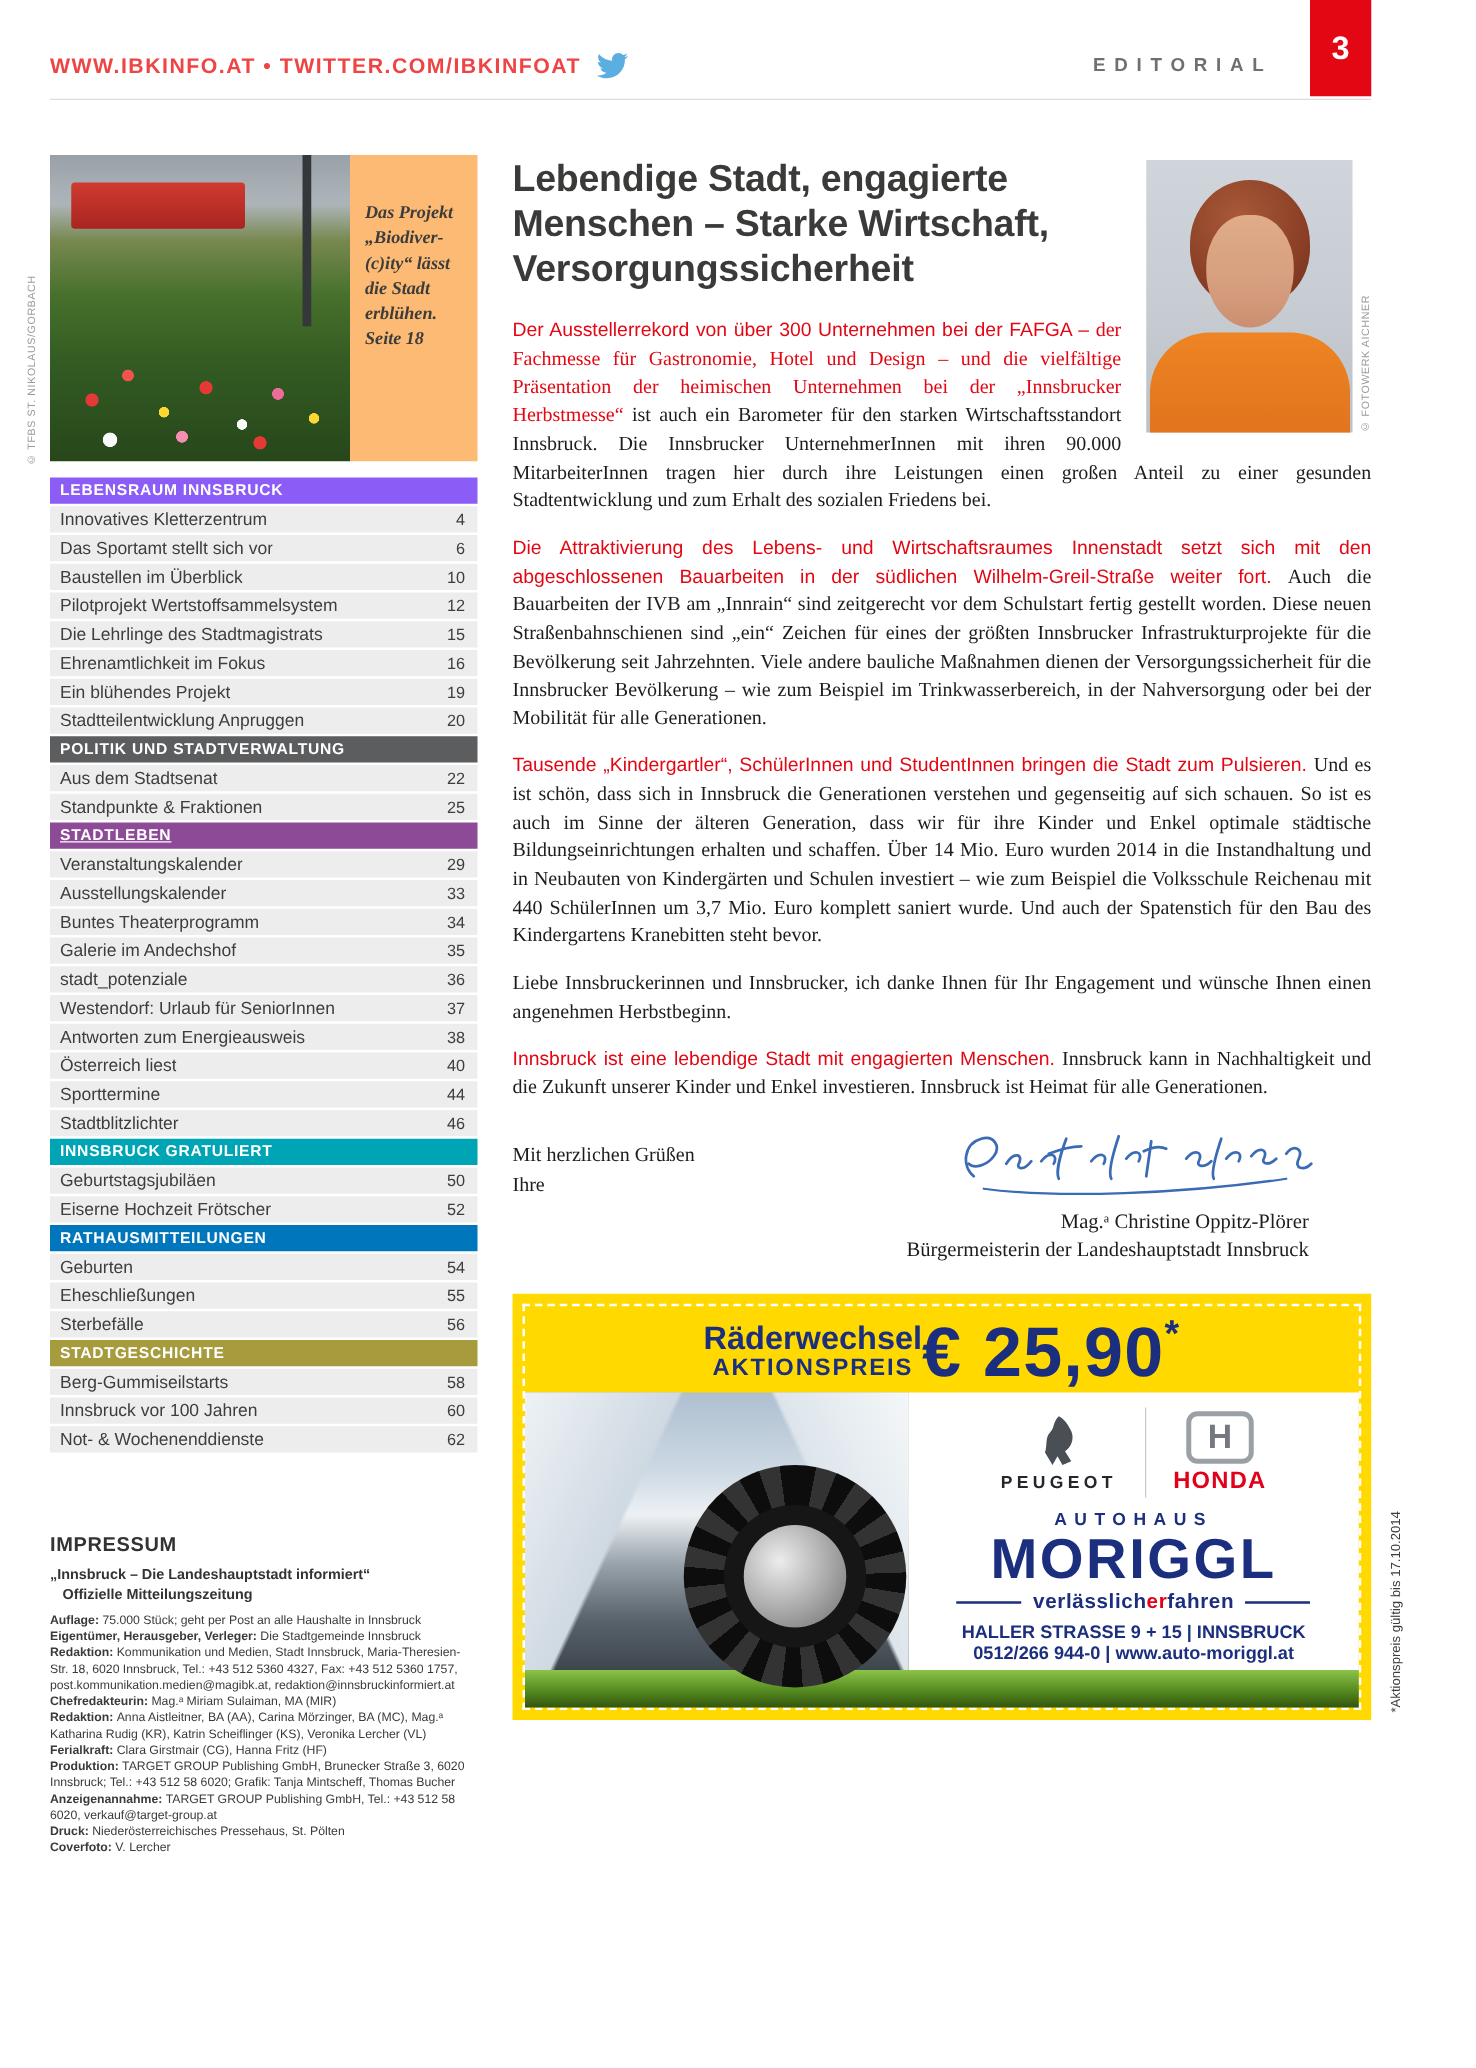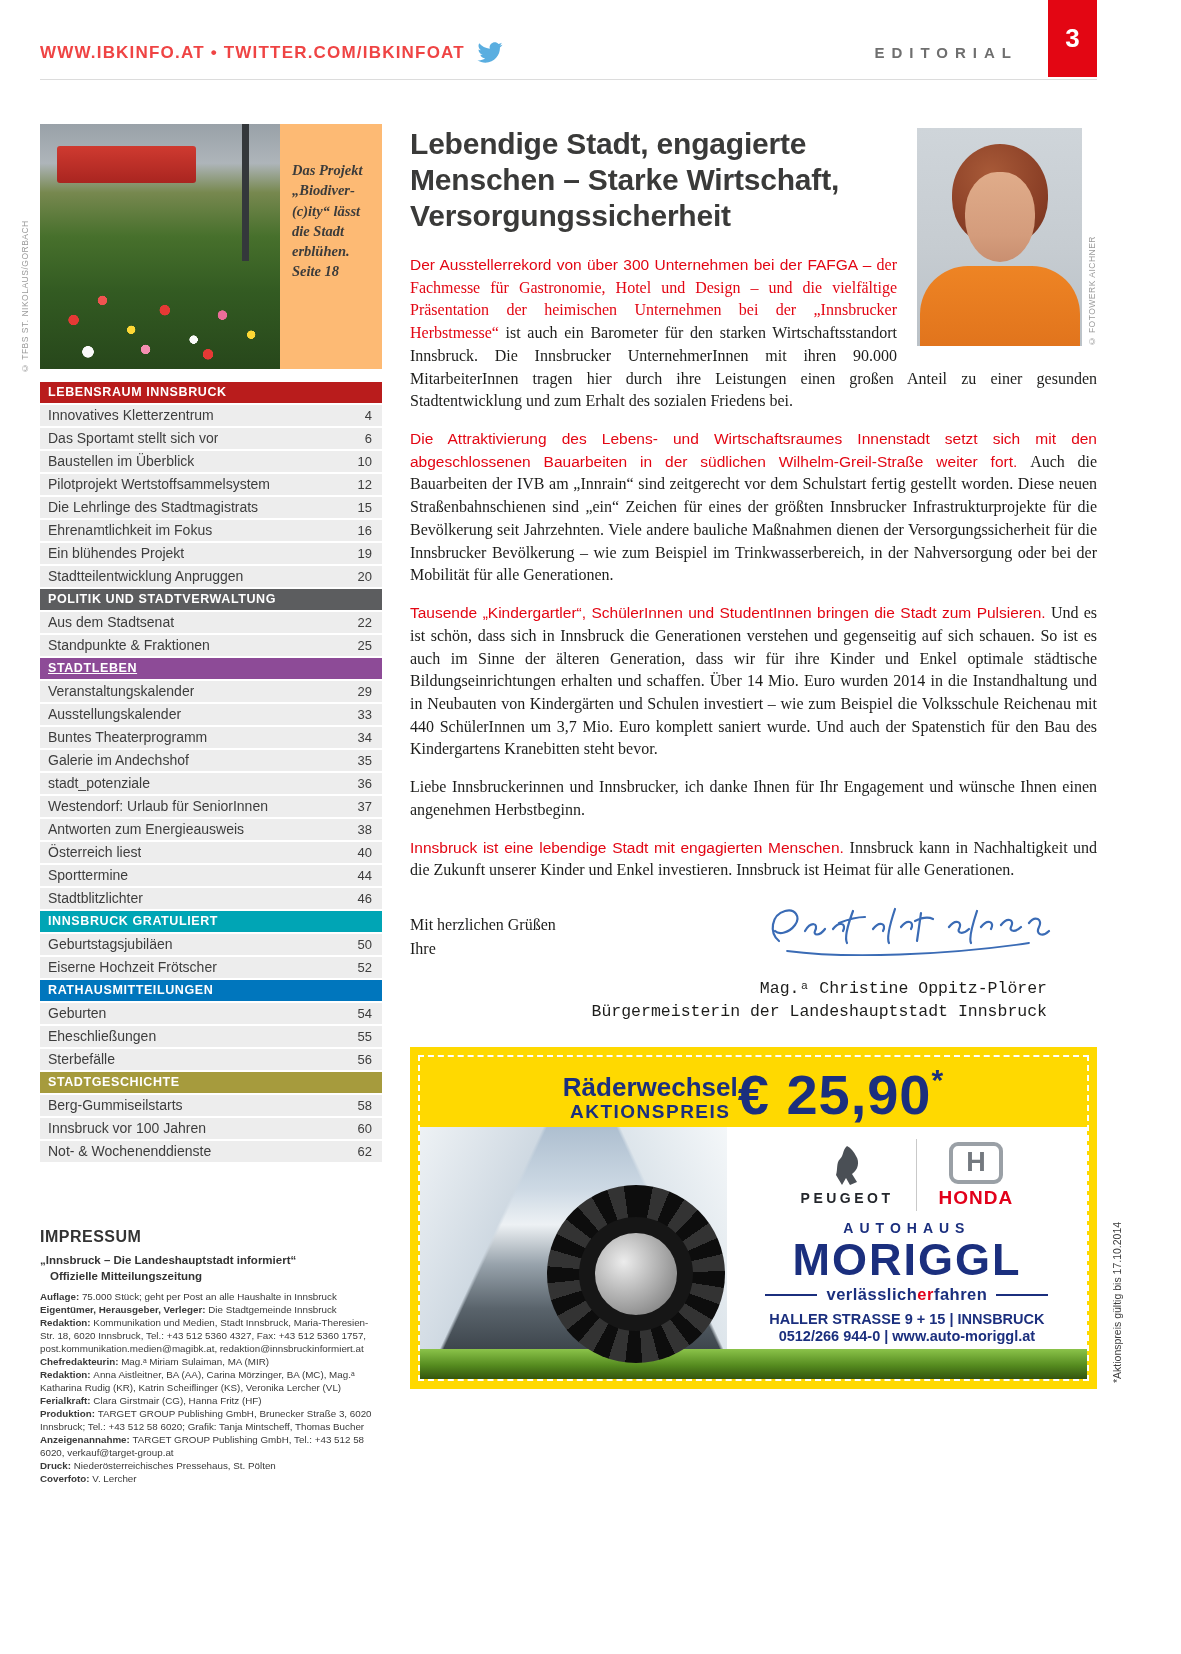--- a/index.html
+++ b/index.html
@@ -84,27 +84,27 @@
       margin:2px 0 20px 0; max-width:505px; }
 
   .body-p { font-family:"Liberation Serif","DejaVu Serif",serif; font-size:16px; line-height:1.42;
       color:#1d1d1b; text-align:justify; margin-bottom:15px; }
   .lead-red { font-family:"Liberation Sans","DejaVu Sans",sans-serif; color:#e30613; font-size:15.5px; }
   .lead-red-serif { color:#e30613; }
 
   .sig-row { display:flex; justify-content:space-between; align-items:flex-end; margin-top:6px; }
   .greeting { font-family:"Liberation Serif","DejaVu Serif",serif; font-size:16px; line-height:1.5; color:#1d1d1b; }
   .signature-svg { width:300px; height:64px; margin-right:40px; }
-  .author { text-align:right; padding-right:50px; margin-top:16px;
-      font-family:Liberation Mono, monospace; font-size:16.5px; line-height:1.4; color:#1d1d1b; }
+  .author { text-align:right; padding-right:50px; margin-top:4px;
+      font-family:Liberation Serif, serif; font-size:16.5px; line-height:1.4; color:#1d1d1b; }
 
   
   .ad { position:relative; margin-top:24px; background:#ffd900; padding:8px; }
   .ad-inner { border:2px dashed #ffffff; }
-  .ad-top { display:flex; align-items:flex-end; justify-content:center; padding:8px 0 4px; }
+  .ad-top { display:flex; align-items:center; justify-content:center; padding:8px 0 4px; }
   .ad-product { font-size:26px; font-weight:bold; color:#1b2f7e; text-align:center; line-height:1.05; }
   .ad-promo { font-size:19px; font-weight:bold; color:#1b2f7e; letter-spacing:1.5px; text-align:center; }
   .ad-price { font-size:56px; font-weight:bold; color:#1b2f7e; letter-spacing:1px; line-height:1; }
   .ad-star { font-size:30px; vertical-align:24px; font-weight:bold; }
   .ad-mid { display:flex; position:relative; }
   .ad-photo { width:46%; height:222px; position:relative;
       background:
         linear-gradient(115deg,#eef2f5 0%,#cfd9e2 30%,rgba(0,0,0,0) 31%),
         linear-gradient(245deg,#f4f7f9 0%,#dde5eb 26%,rgba(0,0,0,0) 27%),
         linear-gradient(180deg,#aebfd0 0%,#cdd9e4 28%,#edf1f4 44%,#97a2ab 62%,#59636b 82%,#3e464d 100%); }
@@ -159,21 +159,21 @@
 
   <div class="content">
 
     <aside class="left-col">
       <div class="photo-row">
         <div class="flowers-photo"></div>
         <div class="caption-box">Das Projekt „Biodiver-(c)ity“ lässt die Stadt erblühen. Seite 18</div>
       </div>
 
       <nav class="toc" id="toc">
-          <div class="toc-header" style="background: #b91c1c;">LEBENSRAUM INNSBRUCK</div>
+          <div class="toc-header" style="background: #8b5cf6;">LEBENSRAUM INNSBRUCK</div>
           <div class="toc-row">
             <span class="toc-label">Innovatives Kletterzentrum</span>
             <span class="toc-page">4</span>
           </div>
           <div class="toc-row">
             <span class="toc-label">Das Sportamt stellt sich vor</span>
             <span class="toc-page">6</span>
           </div>
           <div class="toc-row">
             <span class="toc-label">Baustellen im Überblick</span>

